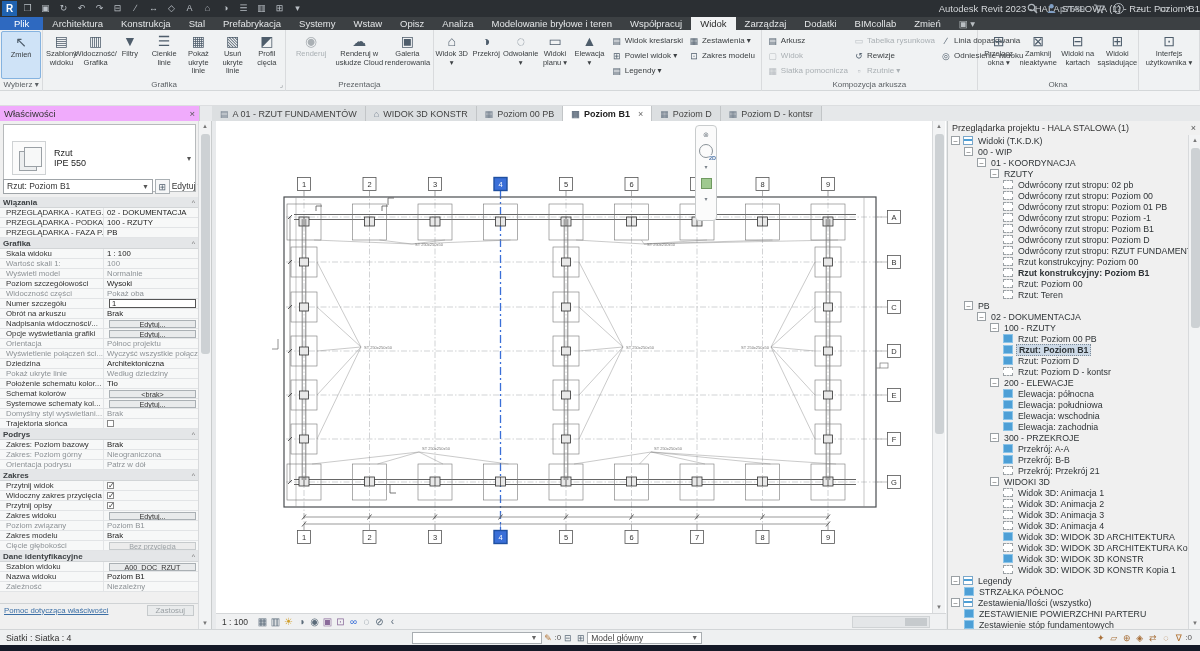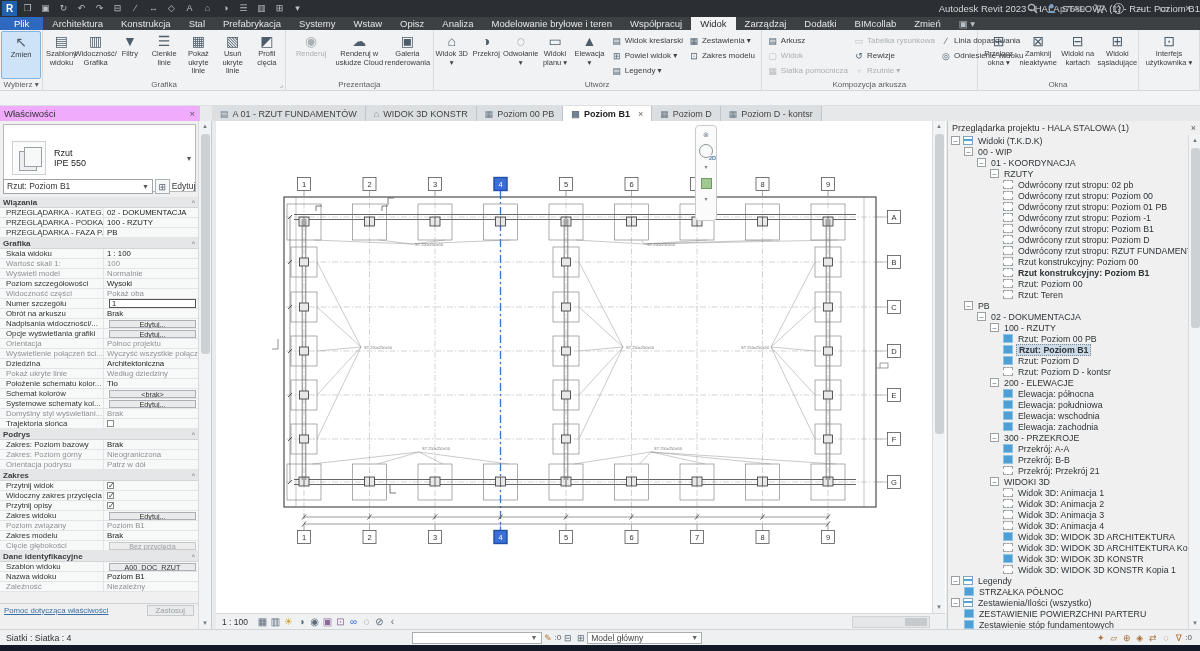--- a/index.html
+++ b/index.html
@@ -296,21 +296,20 @@
               <span class="sic">▦</span>
               <span>Zestawienia ▾</span>
             </div>
             <div class="sbtn">
               <span class="sic">⊡</span>
               <span>Zakres modelu</span>
             </div>
           </div>
         </div>
       </div>
-      <div class="rpanel-label">Utwórz</div>
     </div>
     <div class="rpanel" style="width: 216px;">
       <div class="rpanel-body">
         <div class="smallcols">
           <div class="scol">
             <div class="sbtn">
               <span class="sic">▤</span>
               <span>Arkusz</span>
             </div>
             <div class="sbtn dis">

